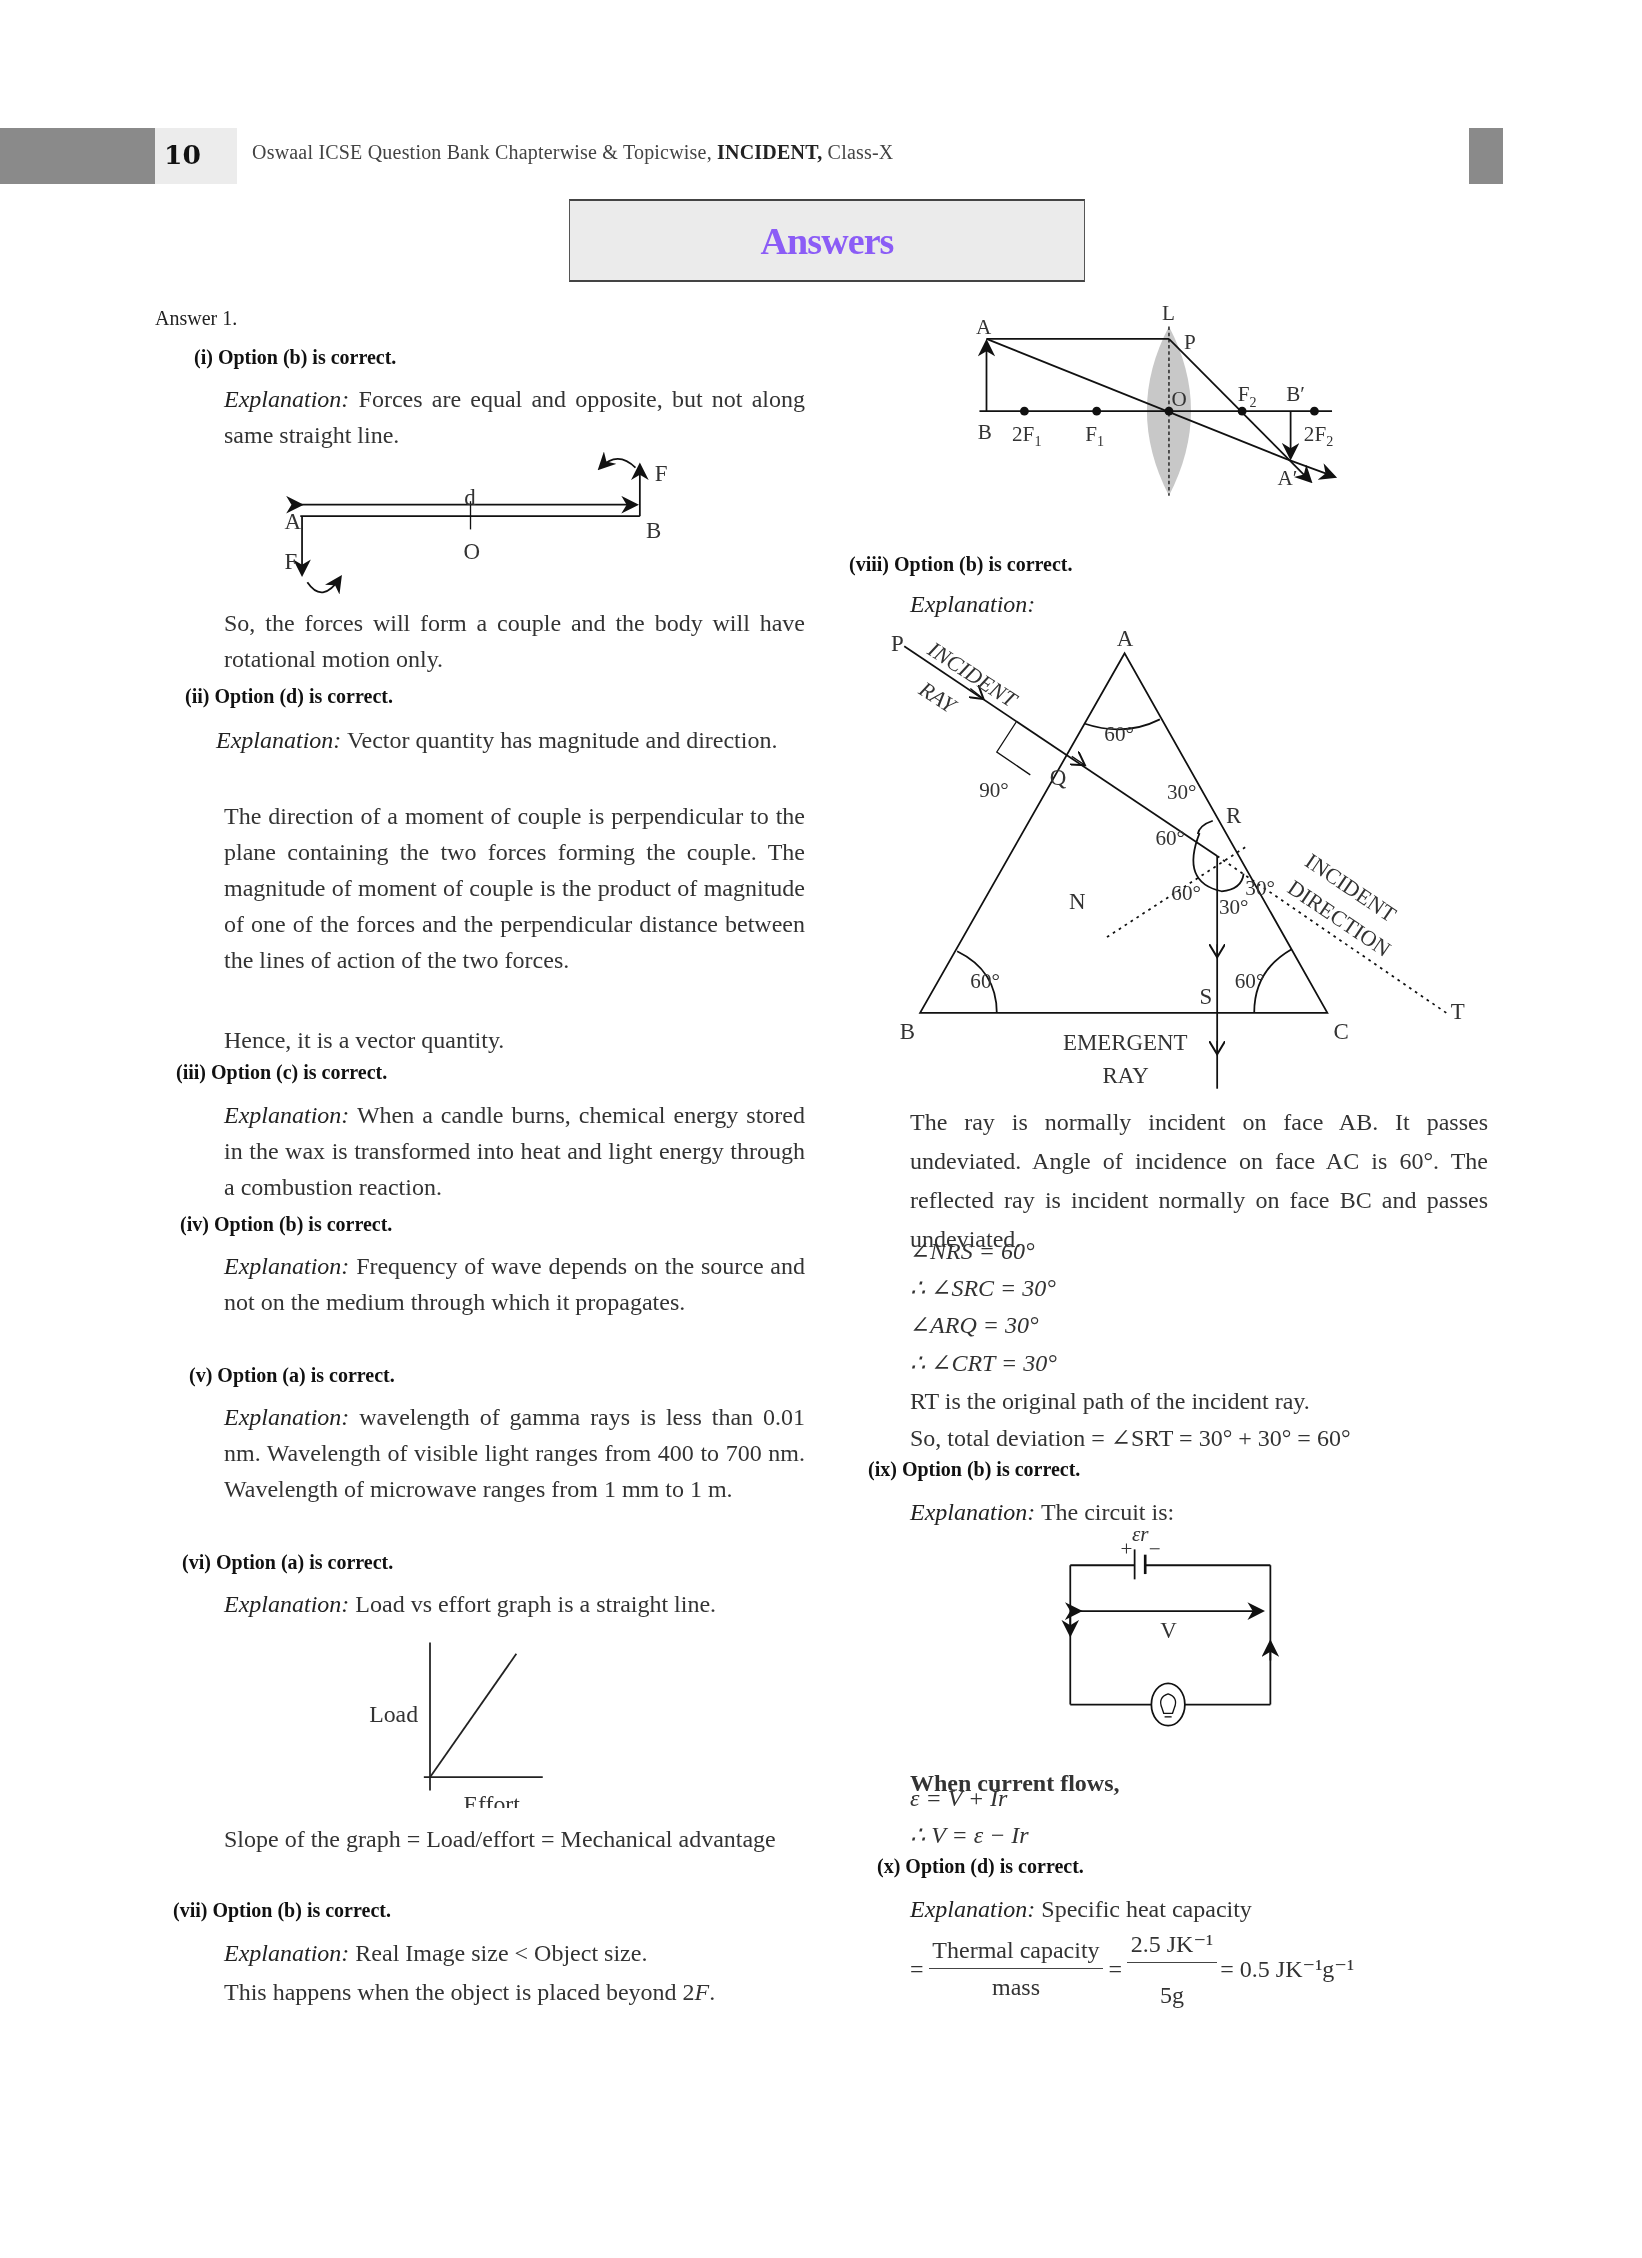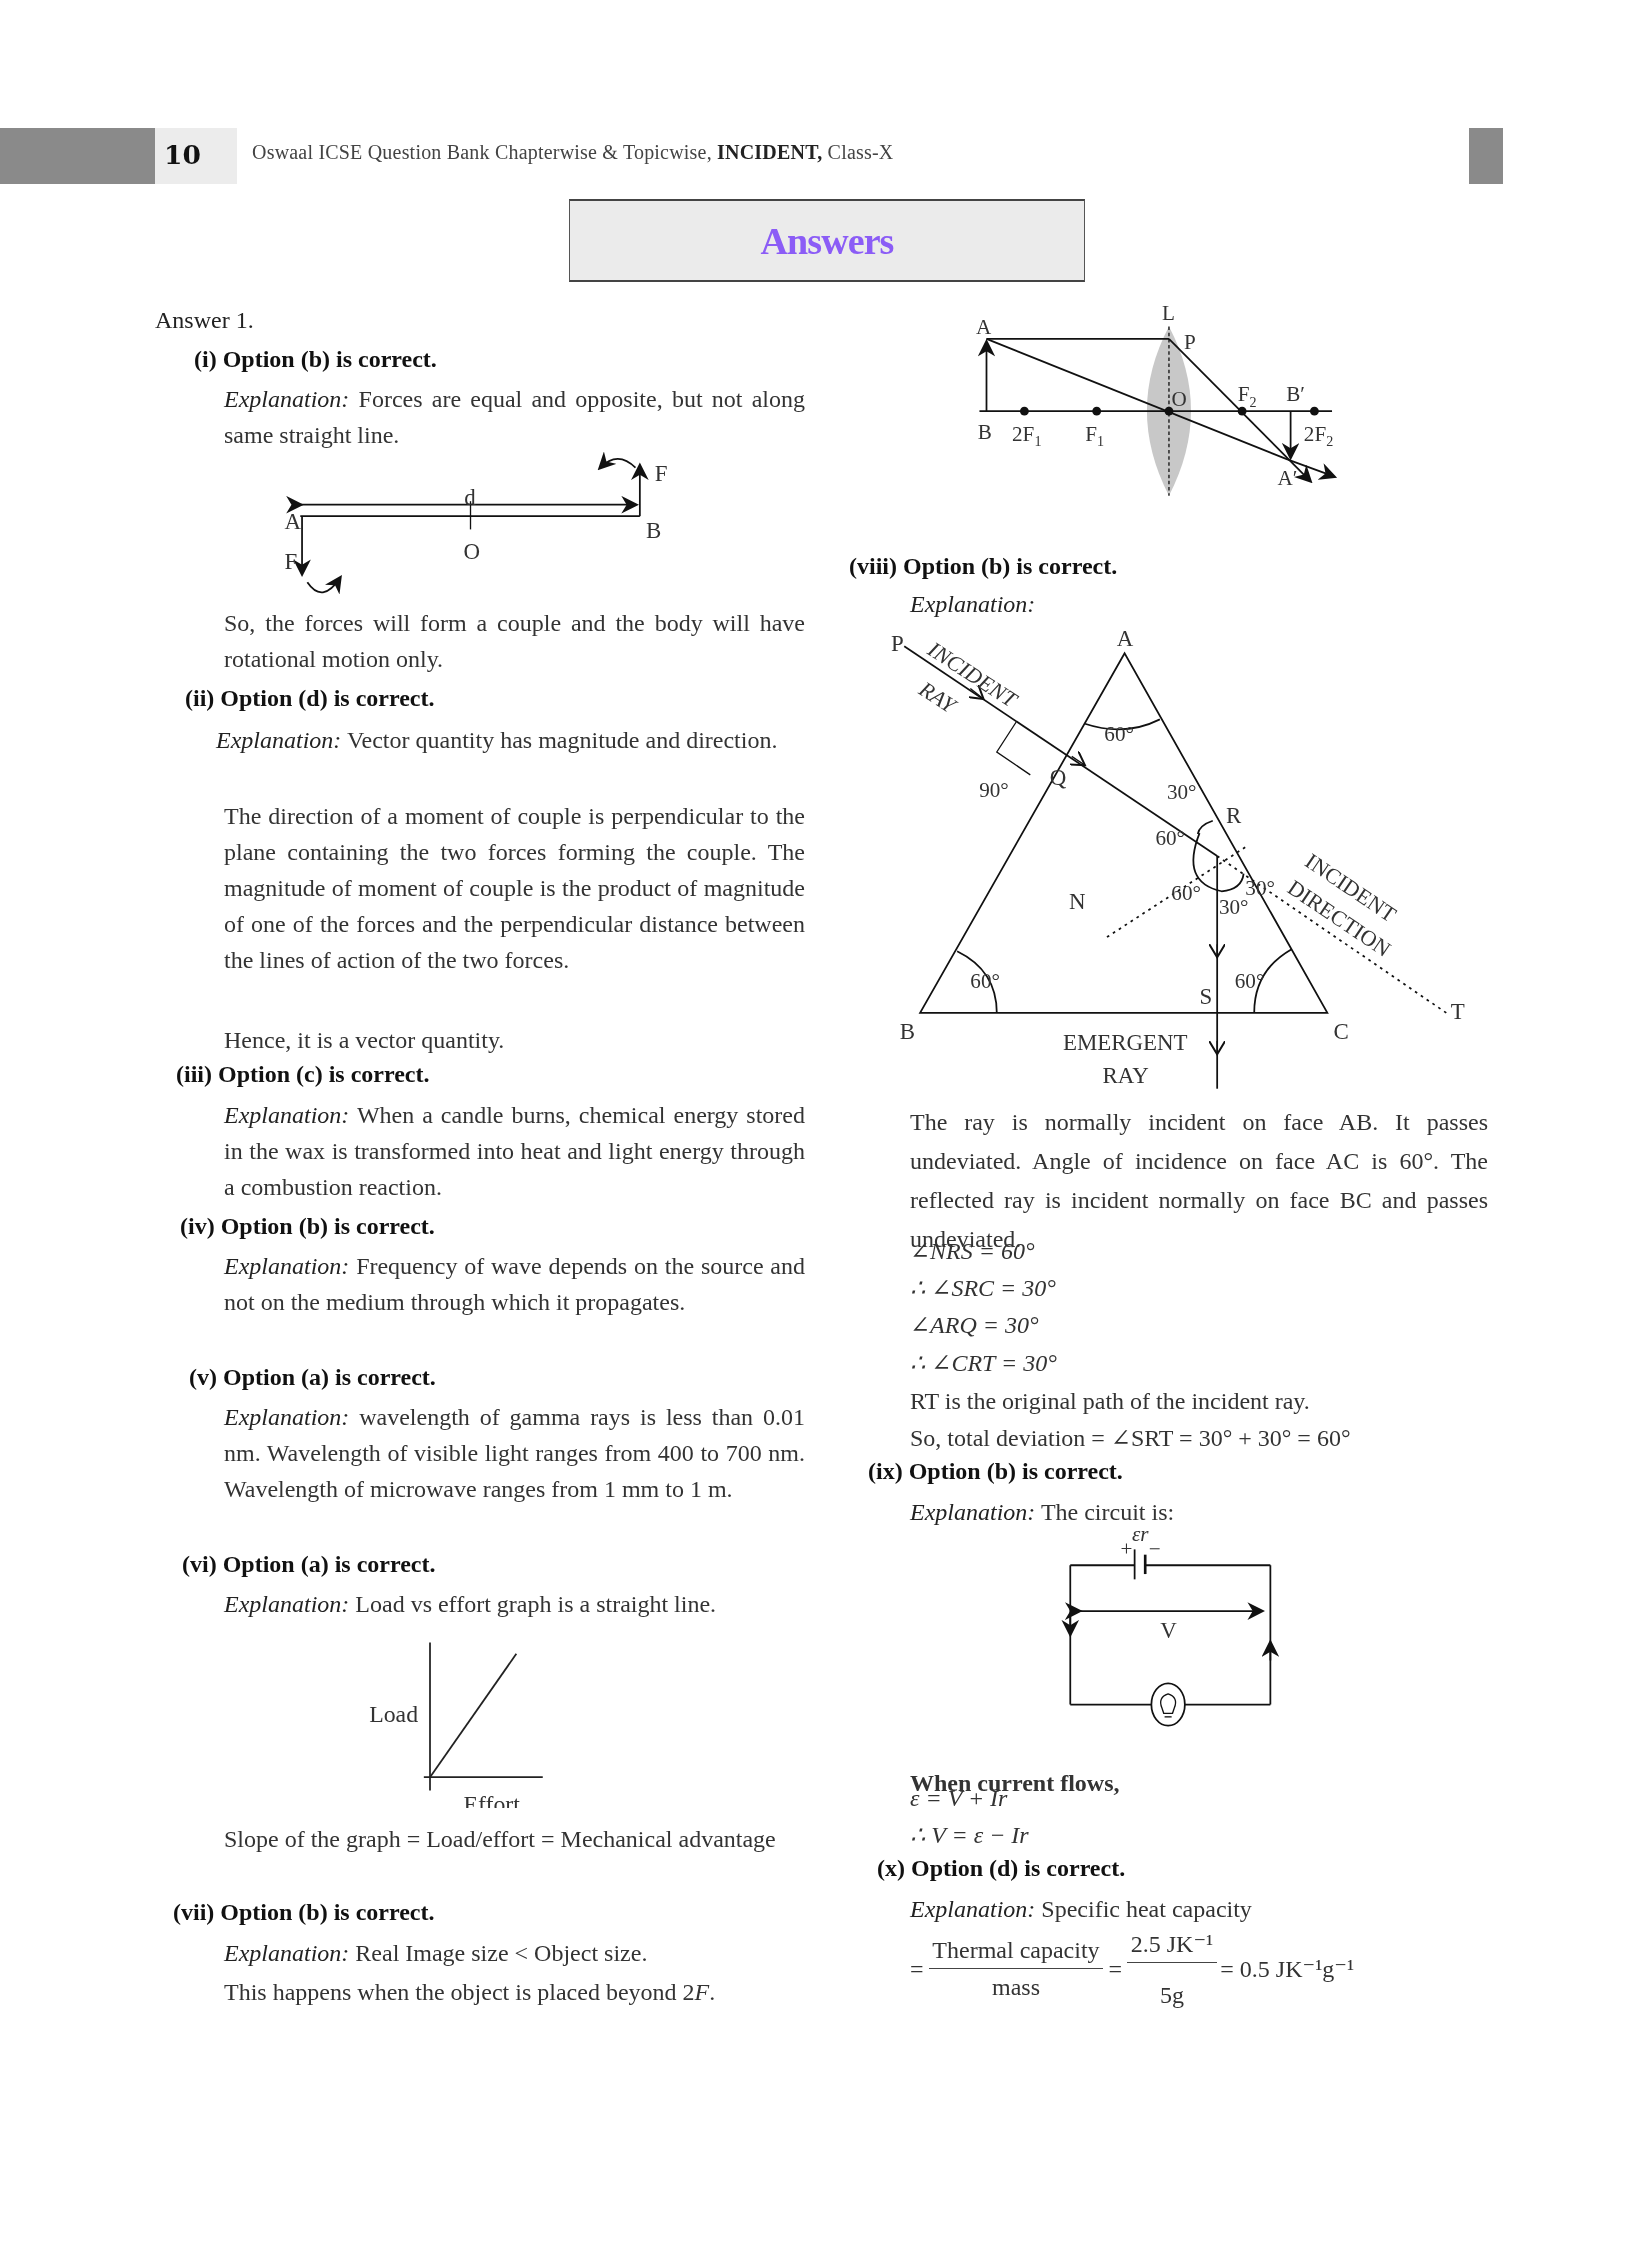--- a/index.html
+++ b/index.html
@@ -12,21 +12,21 @@
   .hdr-page-num { left:164px; top:139px; font-family:"DejaVu Serif", serif; font-weight:bold; font-size:26.5px; color:#111; }
   .hdr-title { left:252px; top:141px; font-size:20px; color:#444; letter-spacing:0.2px; }
   .hdr-title b { color:#222; }
   .hdr-bar-right { left:1469px; top:128px; width:34px; height:56px; background:#8a8a8a; }
   .answers-box { left:569px; top:199px; width:516px; height:83px; background:#ebebeb;
                  border-top:2.6px solid #444; border-bottom:2.6px solid #444; border-left:0.9px solid #555; border-right:0.9px solid #555; box-sizing:border-box;
                  display:flex; align-items:center; justify-content:center; }
   .answers-box span { font-family:Liberation Serif, serif; font-weight:bold; font-size:38px; color:#8b5cf6; letter-spacing:-0.9px; }
 
   .txt { font-size:24px; line-height:36px; color:#333; }
-  .opt { font-size:24px; font-weight:bold; color:#111; }
+  .opt { font-size:20px; font-weight:bold; color:#111; }
   .expl { font-style:italic; color:#222; }
   .just { text-align:justify; text-align-last:left; }
   svg text { font-family:"Liberation Serif", "DejaVu Serif", serif; fill:#333; }
 </style>
 </head>
 <body>
 
 <div class="abs hdr-bar-left"></div>
 <div class="abs hdr-page-box"></div>
 <div class="abs hdr-page-num">10</div>

